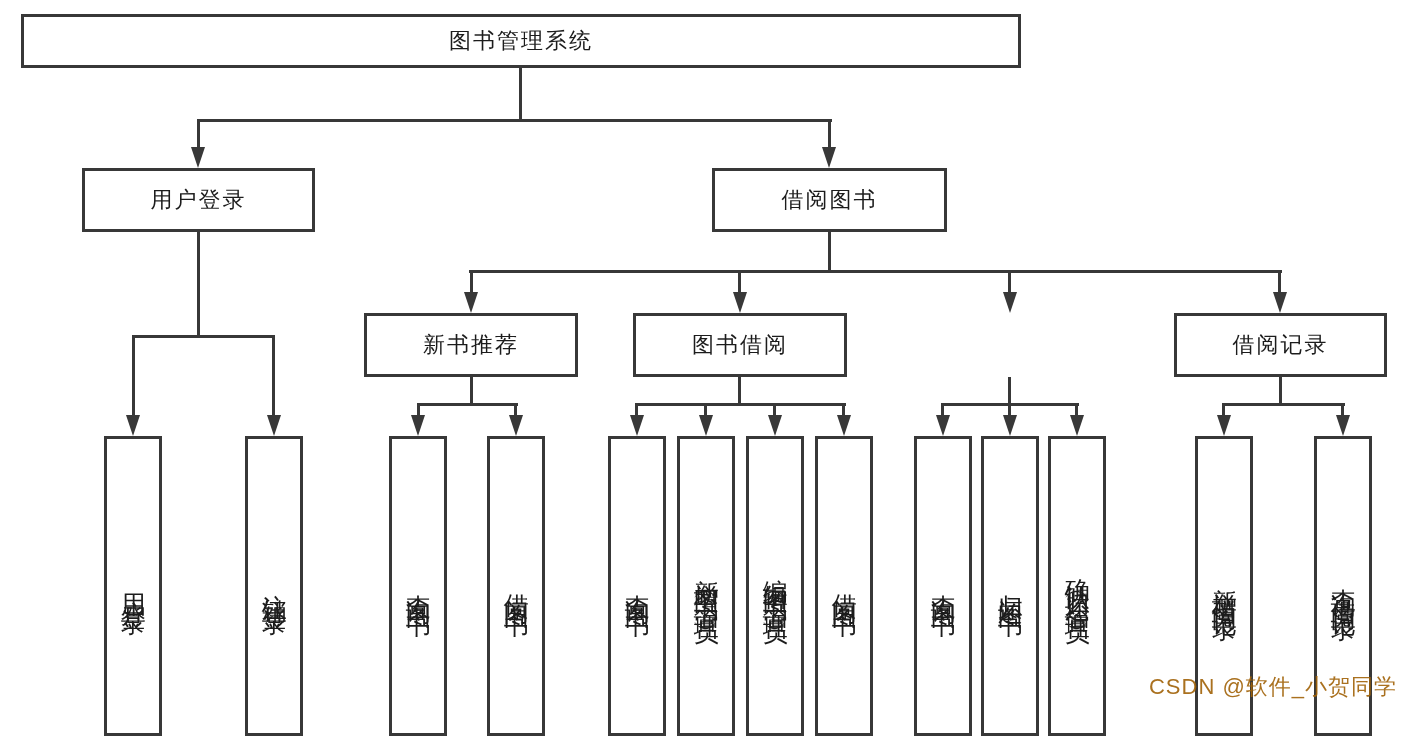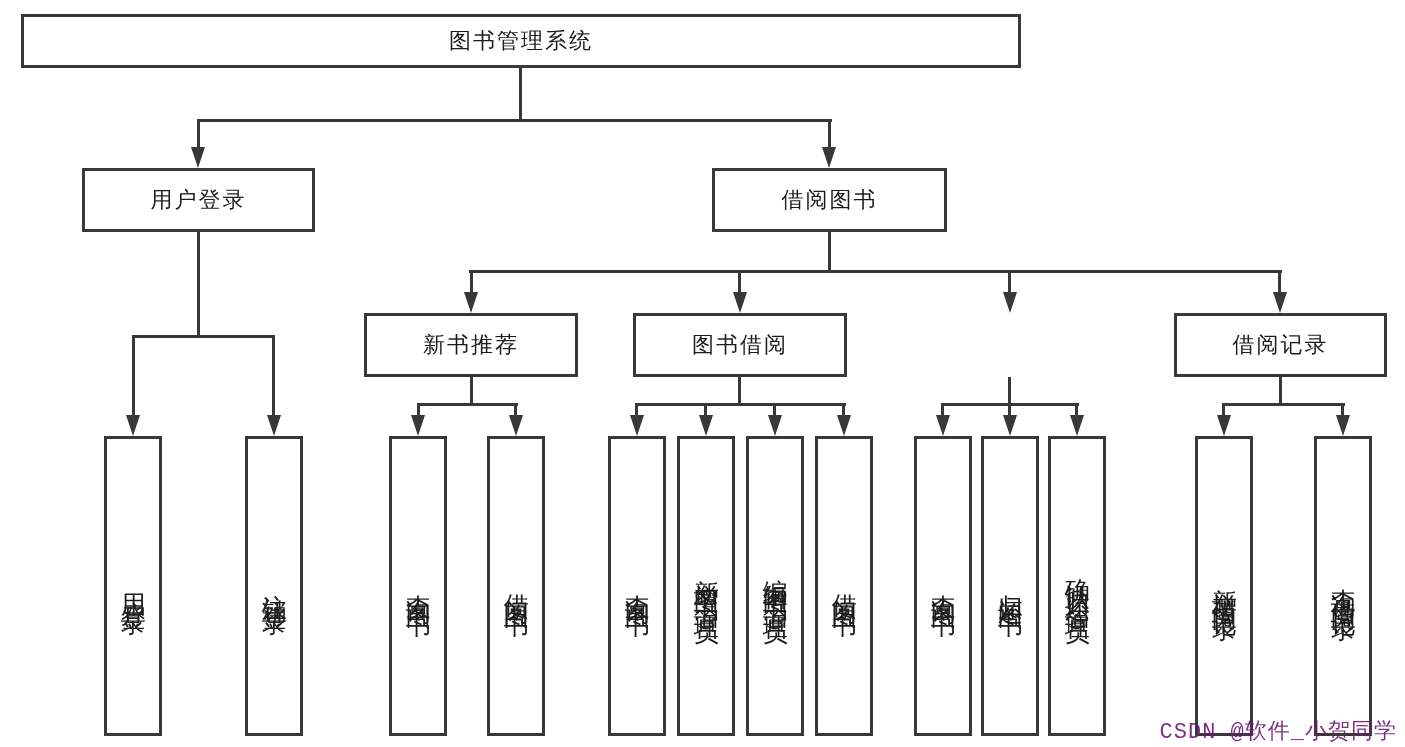--- a/index.html
+++ b/index.html
@@ -22,24 +22,23 @@
     padding:4px 0;
   }
   .vl{position:absolute;width:3px;background:#383838;}
   .hl{position:absolute;height:3px;background:#383838;}
   .ah{
     position:absolute;width:0;height:0;
     border-left:7px solid transparent;border-right:7px solid transparent;
     border-top:21px solid #383838;
   }
   .watermark{
-    position:absolute;top:716px;right:8px;
-    font-size:22px;color:#701a75;letter-spacing:1px;opacity:0.9;
+    position:absolute;top:672px;right:8px;
+    font-size:22px;color:#a16207;letter-spacing:1px;opacity:0.9;
     white-space:nowrap;
-    font-family:Liberation Mono, monospace;
   }
 </style>
 </head>
 <body>
 
 <div id="stage">
 
   <div class="box" style="left:21px;top:14px;width:1000px;height:54px;">图书管理系统</div>
 
   <div class="vl" style="left:519px;top:68px;height:54px;"></div>

